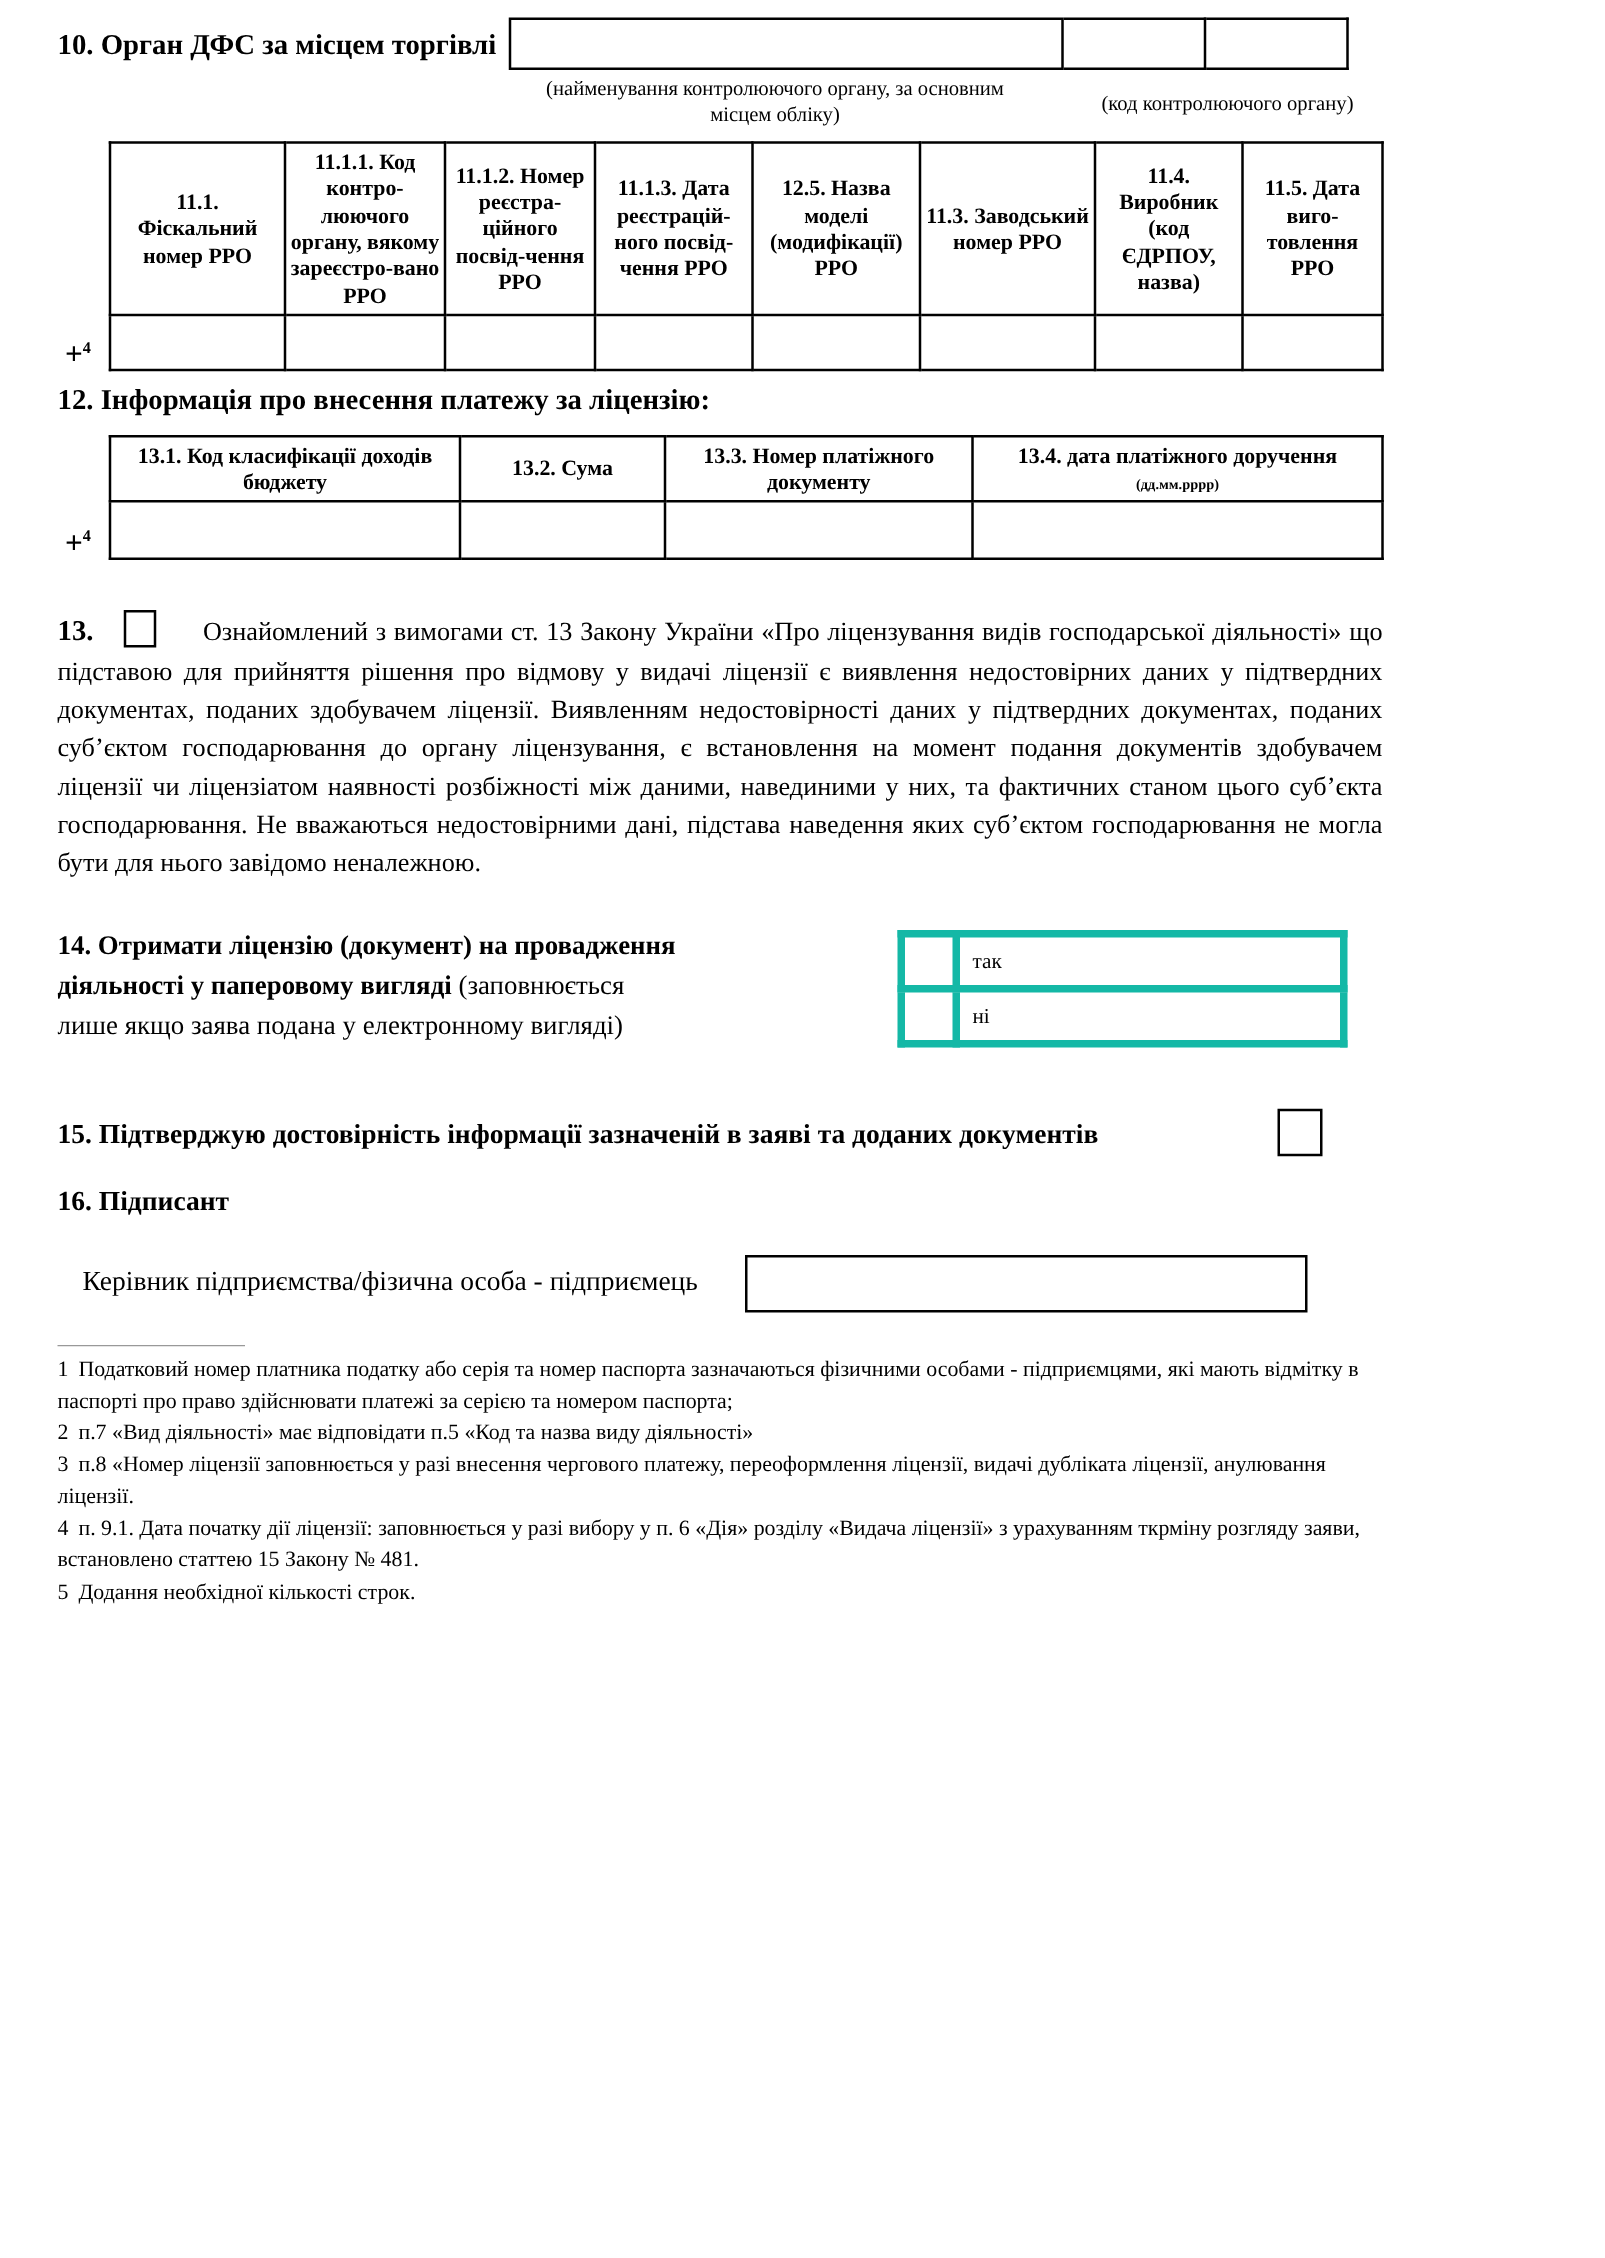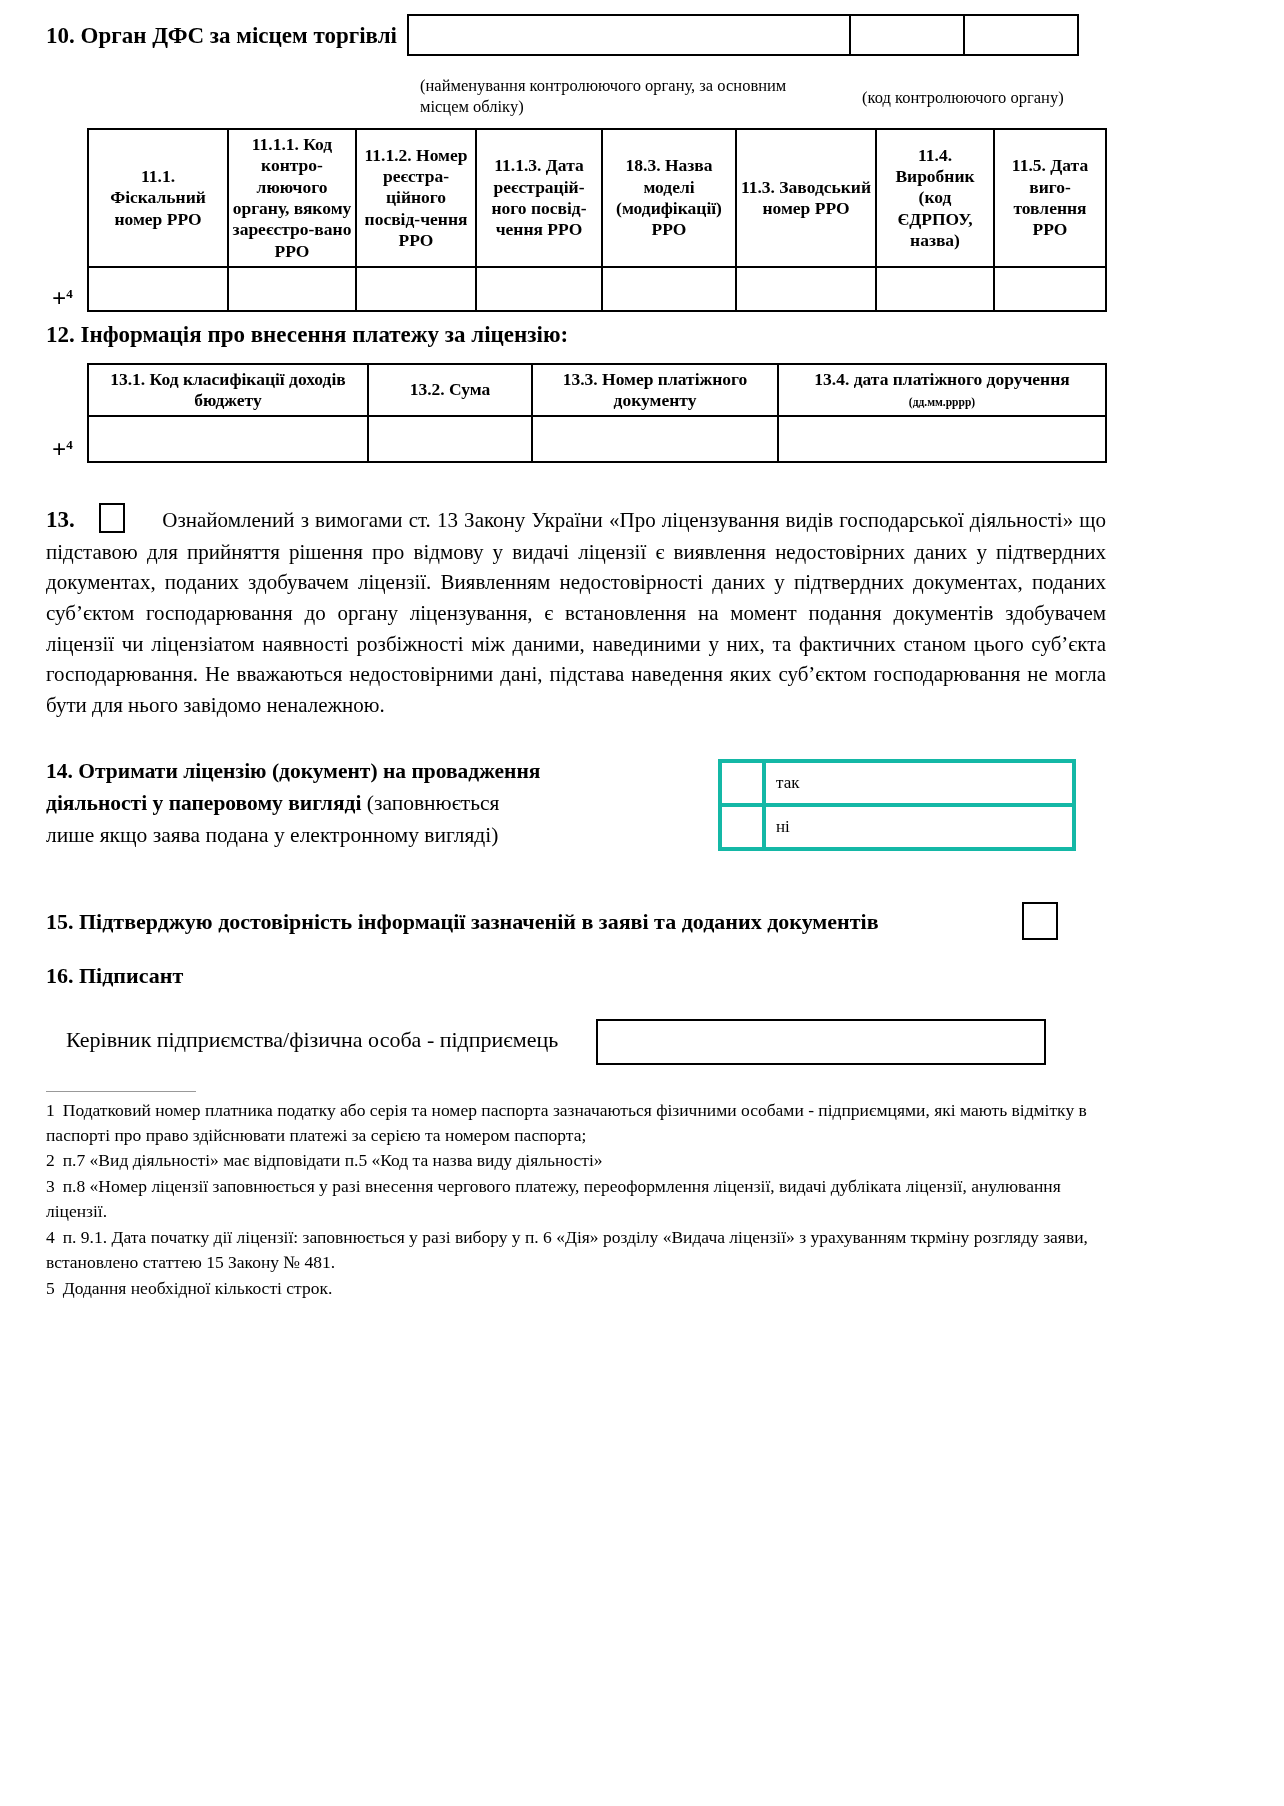--- a/index.html
+++ b/index.html
@@ -51,21 +51,22 @@
   .sec10-code {
     width: 114px;
     height: 42px;
     border: 2px solid #000;
     border-left: 0;
     box-sizing: border-box;
   }
   .sec10-hints {
     position: relative;
     height: 46px;
-    margin-top: 19px;
+    margin-top: 4px;
+    text-align: center;
   }
   .hint-a {
     position: absolute;
     left: 374px;
     top: 0;
     width: 400px;
     font-size: 16.5px;
     line-height: 1.3;
   }
   .hint-b {
@@ -153,21 +154,21 @@
   }
   .sec14-text .b { font-weight: bold; }
   .sec14-table {
     position: absolute;
     left: 672px;
     top: 4px;
     border-collapse: collapse;
     table-layout: fixed;
   }
   .sec14-table td {
-    border: 4px solid #14b8a6;
+    border: 6px solid #14b8a6;
     box-sizing: border-box;
     height: 44px;
     padding: 0 10px;
     font-size: 17px;
     vertical-align: middle;
   }
   .sec14-table td.tick { width: 44px; padding: 0; }
   .sec14-table td.val  { width: 310px; }
 
   
@@ -255,21 +256,21 @@
         <col style="width:118px">
         <col style="width:112px">
       </colgroup>
       <thead>
         <tr>
           <td class="marker-cell"></td>
           <th>11.1. Фіскальний номер РРО</th>
           <th>11.1.1. Код контро-люючого органу, вякому зареєстро-вано РРО</th>
           <th>11.1.2. Номер реєстра-ційного посвід-чення РРО</th>
           <th>11.1.3. Дата реєстрацій-ного посвід-чення РРО</th>
-          <th>18.3. Назва моделі (модифікації) РРО</th>
+          <th>12.5. Назва моделі (модифікації) РРО</th>
           <th>11.3. Заводський номер РРО</th>
           <th>11.4. Виробник (код ЄДРПОУ, назва)</th>
           <th>11.5. Дата виго-товлення РРО</th>
         </tr>
       </thead>
       <tbody>
         <tr>
           <td class="marker-cell">
             <span class="marker"><span>+</span><sup>4</sup></span>
           </td>

